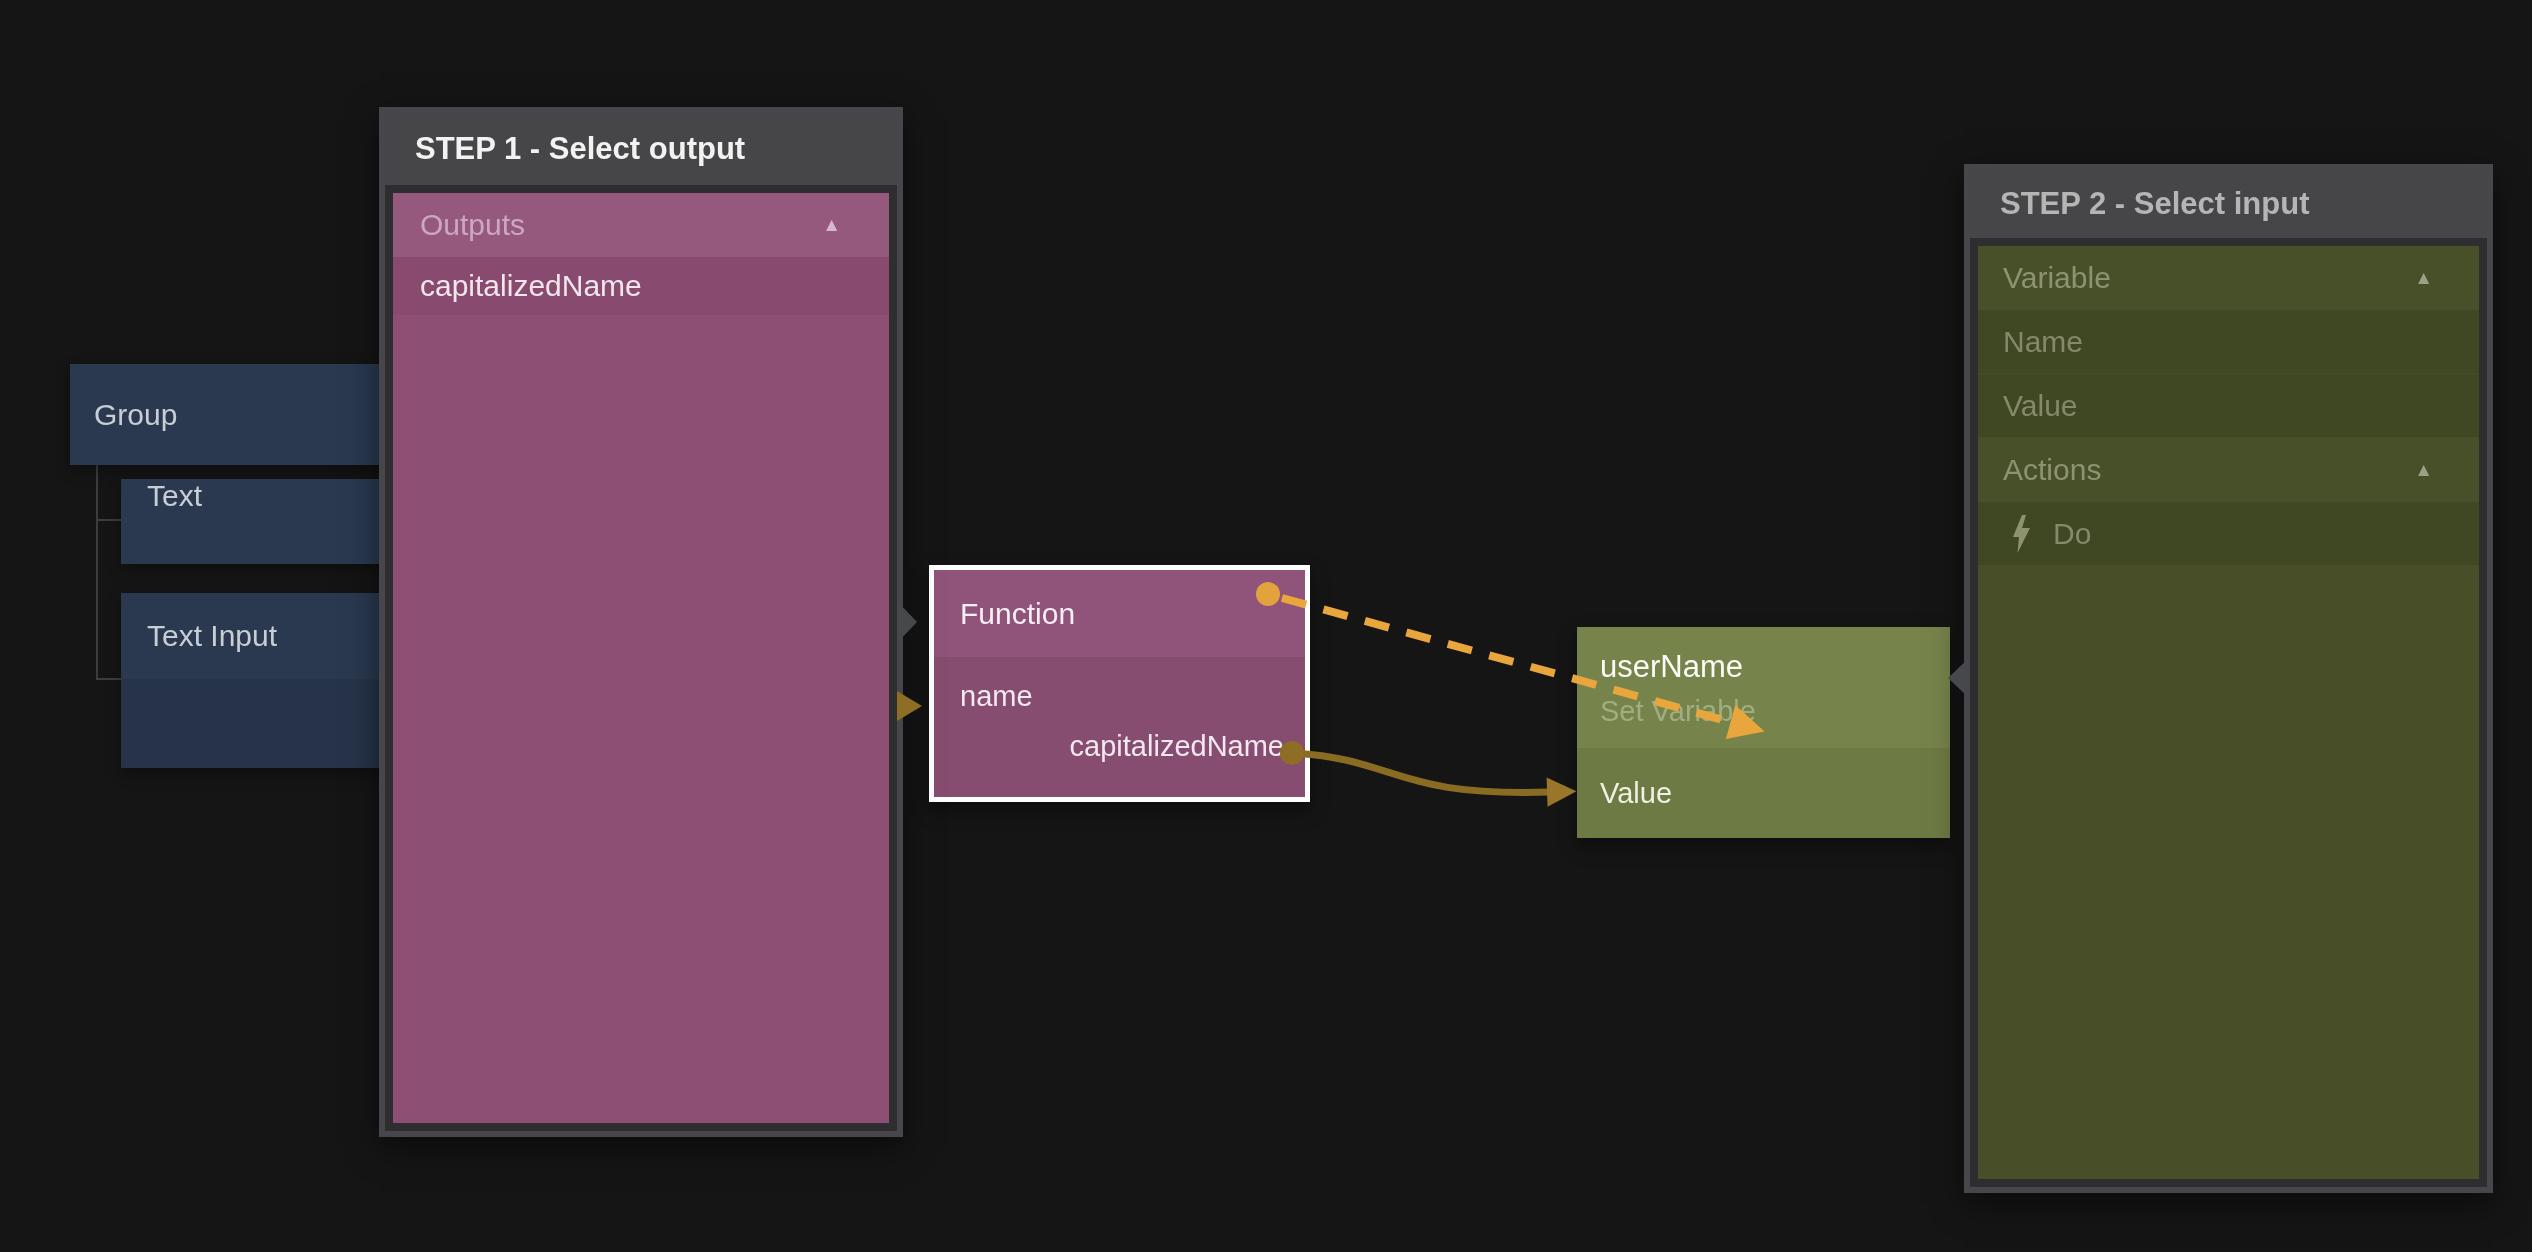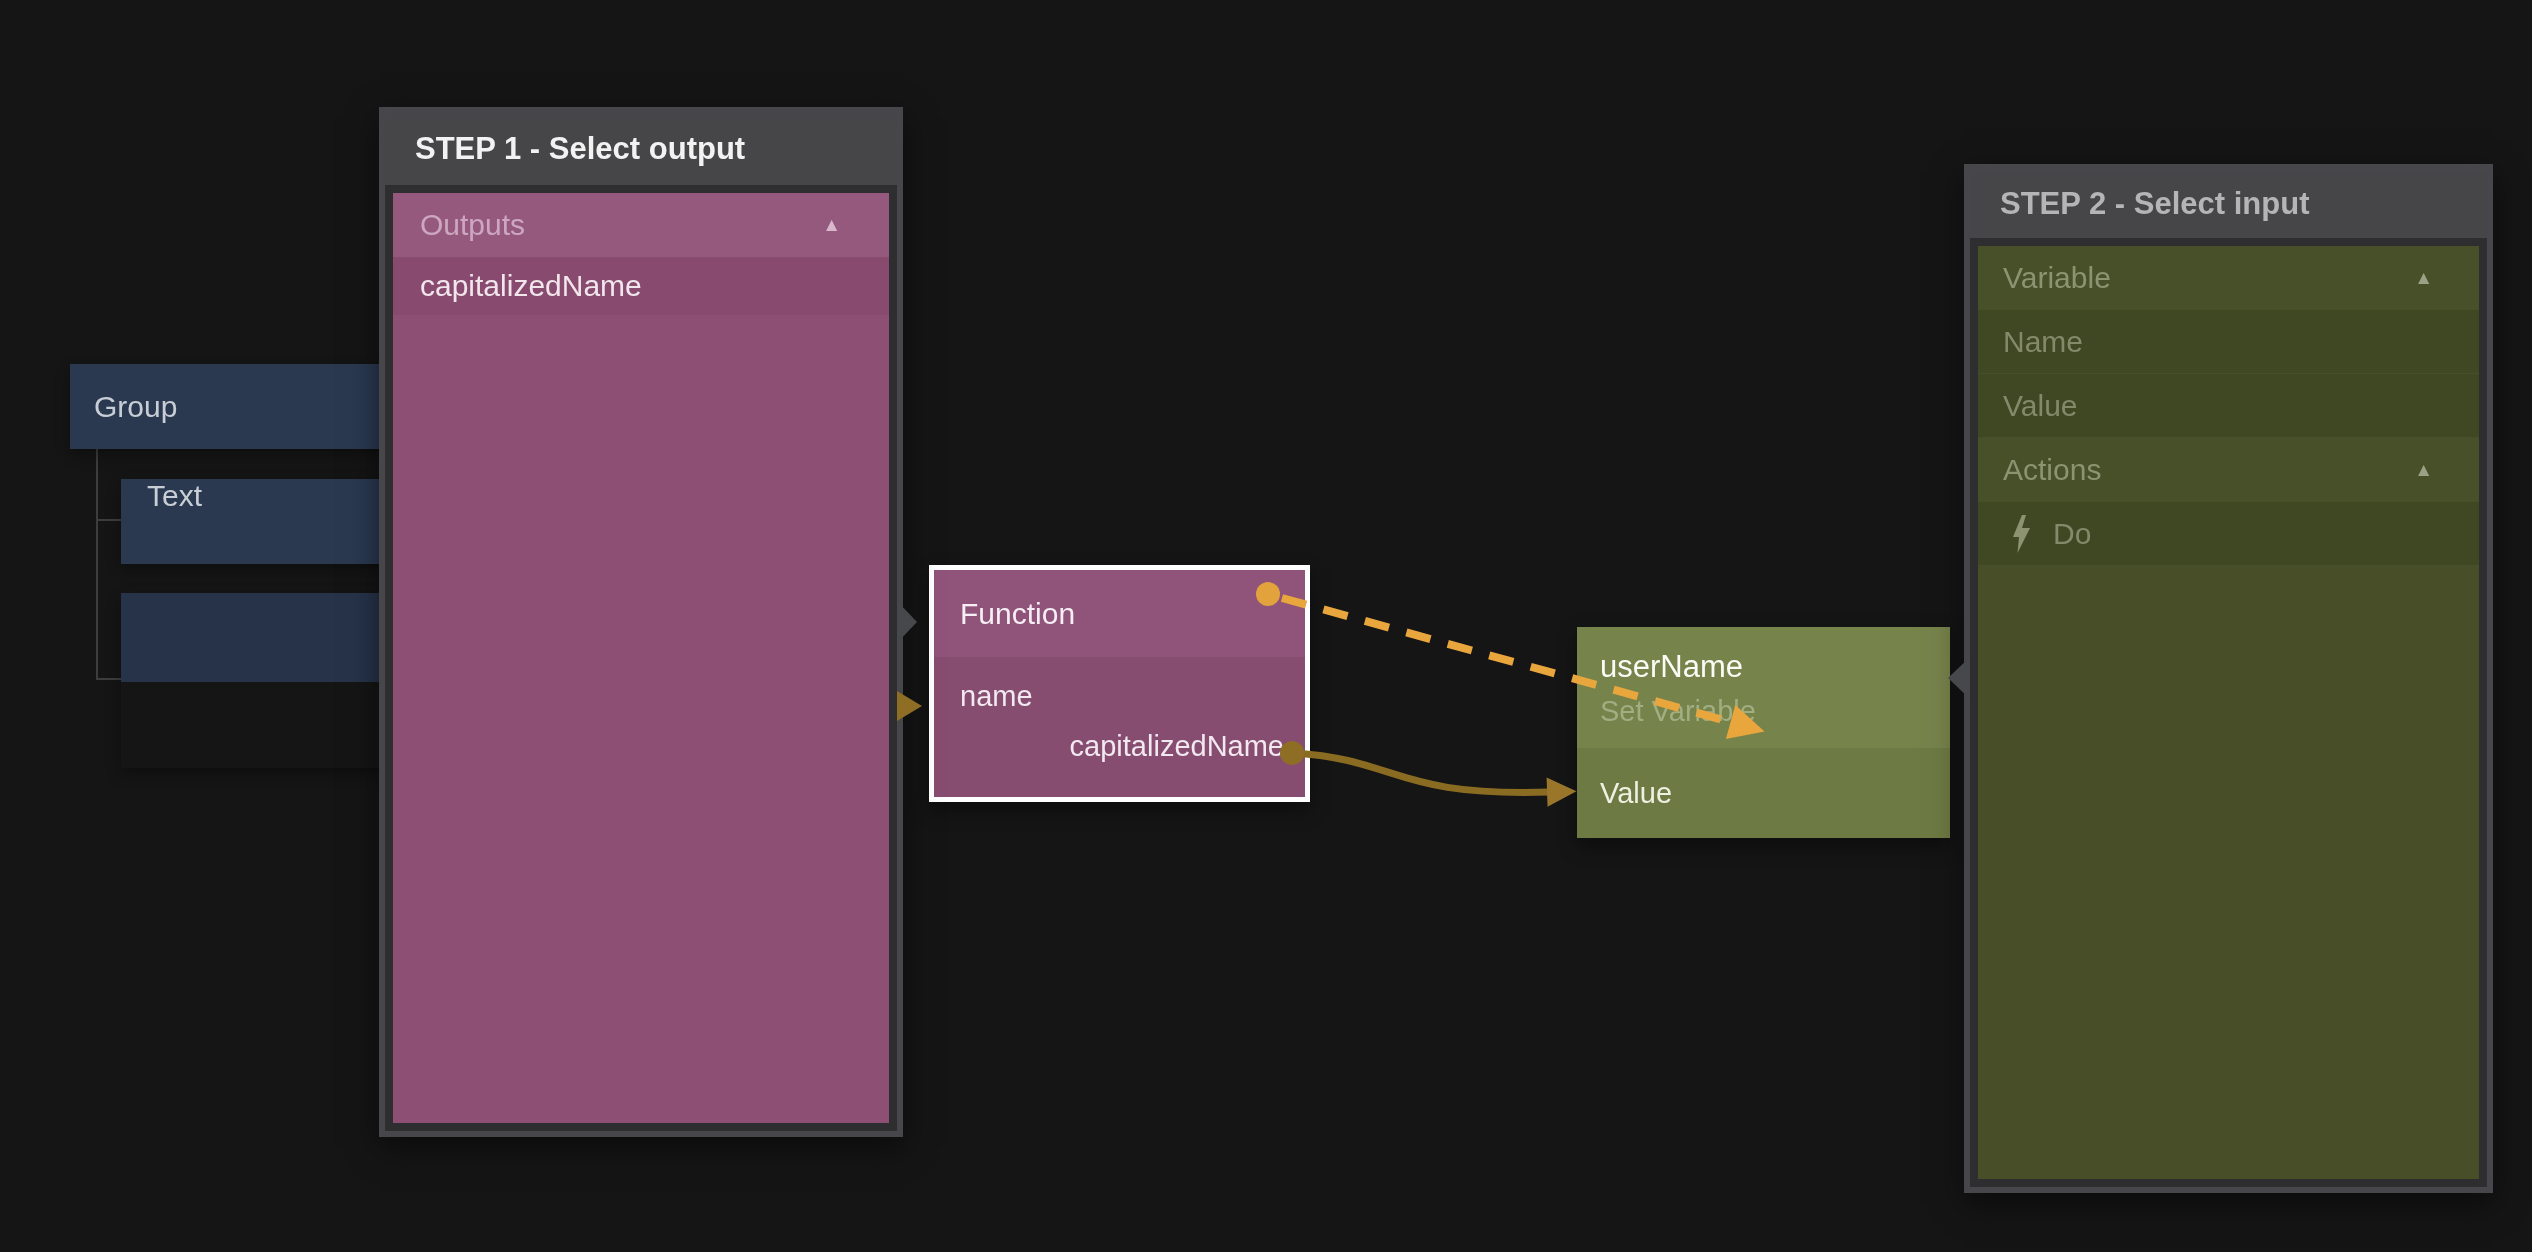--- a/index.html
+++ b/index.html
@@ -12,21 +12,21 @@
   
   .tline { position:absolute; background:#3d3d3e; z-index:1; }
   .tree-vline { left:96px; top:448px; width:2px; height:232px; }
   .tree-tick-1 { left:96px; top:519px; width:27px; height:2px; }
   .tree-tick-2 { left:96px; top:678px; width:27px; height:2px; }
 
   
   .bnode { position:absolute; background:#2a3950; z-index:2;
            box-shadow:0 6px 14px rgba(0,0,0,0.33); }
   .bnode .blabel { color:#c8ced5; font-size:30px; }
-  .group-node { left:70px; top:364px; width:345px; height:85px;
+  .group-node { left:70px; top:364px; width:345px; height:101px;
                 display:flex; align-items:center; padding-left:24px; }
   .text-node  { left:121px; top:479px; width:294px; height:85px;
                 display:flex; align-items:flex-start; padding-left:26px; }
   .textinput-node { left:121px; top:593px; width:294px; height:175px; background:none; }
   .textinput-header { height:86px; background:#2a3950; display:flex;
                       align-items:center; padding-left:26px; }
   .textinput-body { height:89px; background:#263349; }
 
   
   .function-node { position:absolute; left:912px; top:565px; width:381px; height:237px;
@@ -104,20 +104,23 @@
   <div class="tline tree-tick-1"></div>
   <div class="tline tree-tick-2"></div>
 
   <div class="bnode group-node">
     <span class="blabel">Group</span>
   </div>
   <div class="bnode text-node">
     <span class="blabel">Text</span>
   </div>
   <div class="bnode textinput-node">
+    <div class="textinput-header">
+      <span class="blabel">Text Input</span>
+    </div>
     <div class="textinput-body"></div>
   </div>
 
   <div class="function-node">
     <div class="fn-header">
       <span>Function</span>
     </div>
     <div class="fn-body">
       <span class="fn-input">name</span>
       <span class="fn-output">capitalizedName</span>

